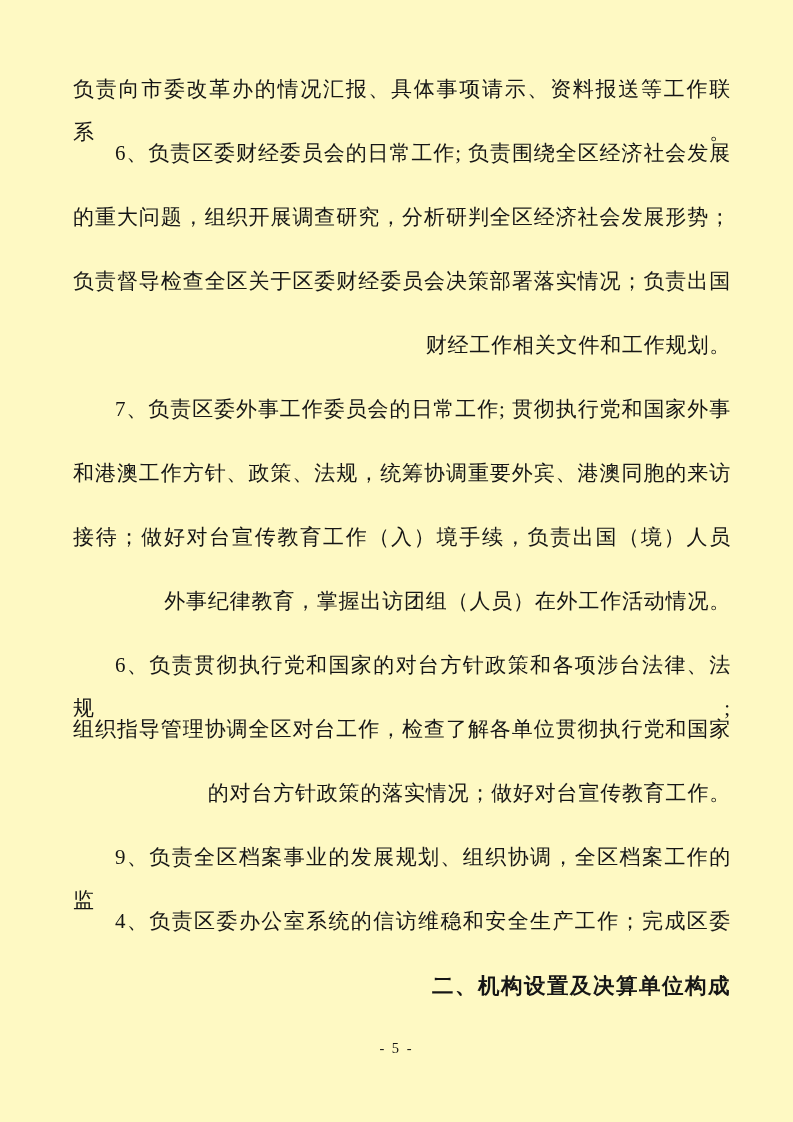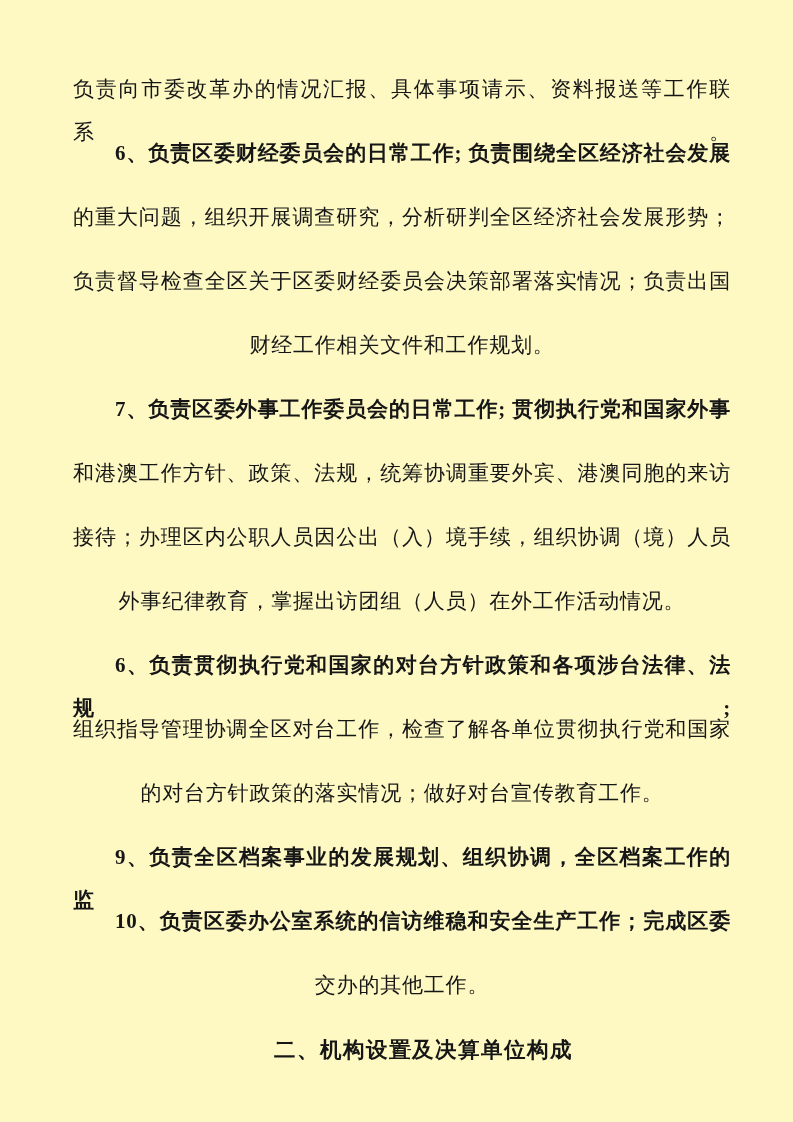--- a/index.html
+++ b/index.html
@@ -23,31 +23,31 @@
     top: 47px;
     width: 658px;
   }
   .ln {
     height: 43px;
     line-height: 43px;
     font-size: 21px;
     letter-spacing: 0.8px;
     white-space: nowrap;
     overflow: visible;
-    text-align: center;
+    text-align: right;
   }
   
   .fill {
     white-space: normal;
     text-align: justify;
     text-align-last: justify;
     text-justify: inter-ideograph;
   }
   
-  .ind { text-indent: 2em; font-weight: bold; }
+  .ind { text-indent: 2em; }
   
   .h1 {
     font-family: "Liberation Sans", "DejaVu Sans", sans-serif;
     font-weight: bold;
     font-size: 21.5px;
     letter-spacing: 1.5px;
   }
   .page-footer {
     position: absolute;
     left: 0;
@@ -67,25 +67,24 @@
 
 <div class="page">
   <main class="text-column">
     <p class="ln fill">负责向市委改革办的情况汇报、具体事项请示、资料报送等工作联系。</p>
     <p class="ln fill ind">6、负责区委财经委员会的日常工作; 负责围绕全区经济社会发展</p>
     <p class="ln fill">的重大问题，组织开展调查研究，分析研判全区经济社会发展形势；</p>
     <p class="ln fill">负责督导检查全区关于区委财经委员会决策部署落实情况；负责出国</p>
     <p class="ln">财经工作相关文件和工作规划。</p>
     <p class="ln fill ind">7、负责区委外事工作委员会的日常工作; 贯彻执行党和国家外事</p>
     <p class="ln fill">和港澳工作方针、政策、法规，统筹协调重要外宾、港澳同胞的来访</p>
-    <p class="ln fill">接待；办理区内公职人员因公出（入）境手续，组织协调（境）人员</p>
+    <p class="ln fill">接待；做好对台宣传教育工作（入）境手续，负责出国（境）人员</p>
     <p class="ln">外事纪律教育，掌握出访团组（人员）在外工作活动情况。</p>
     <p class="ln fill ind">6、负责贯彻执行党和国家的对台方针政策和各项涉台法律、法规;</p>
     <p class="ln fill">组织指导管理协调全区对台工作，检查了解各单位贯彻执行党和国家</p>
     <p class="ln">的对台方针政策的落实情况；做好对台宣传教育工作。</p>
     <p class="ln fill ind">9、负责全区档案事业的发展规划、组织协调，全区档案工作的监</p>
-    <p class="ln fill ind">10、负责区委办公室系统的信访维稳和安全生产工作；完成区委</p>
-    <p class="ln">交办的其他工作。</p>
+    <p class="ln fill ind">4、负责区委办公室系统的信访维稳和安全生产工作；完成区委</p>
     <p class="ln ind h1">二、机构设置及决算单位构成</p>
 
   </main>
   <footer class="page-footer">- 5 -</footer>
 </div>
 
 </body></html>

